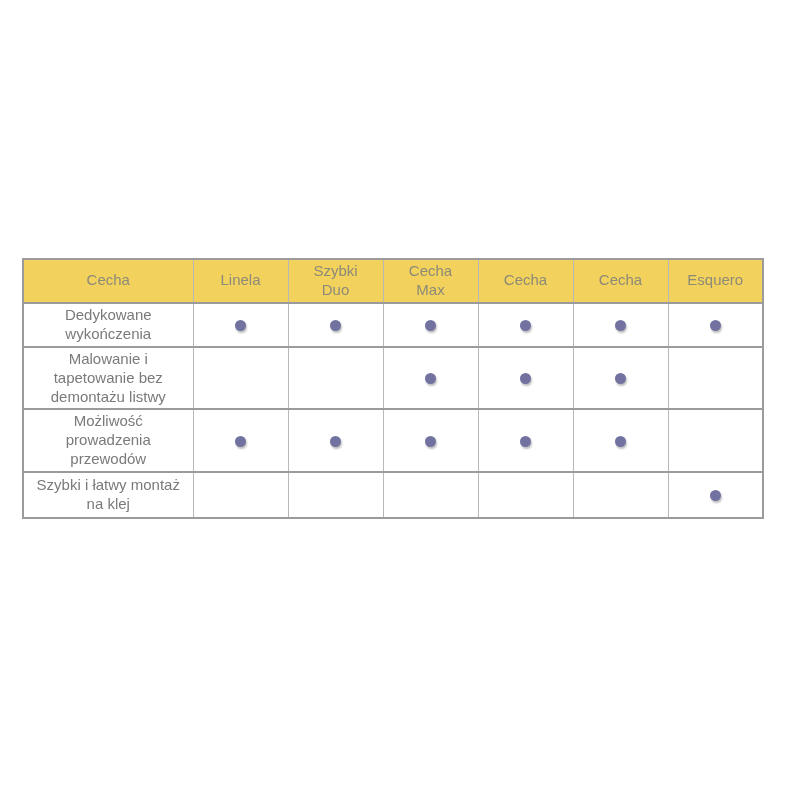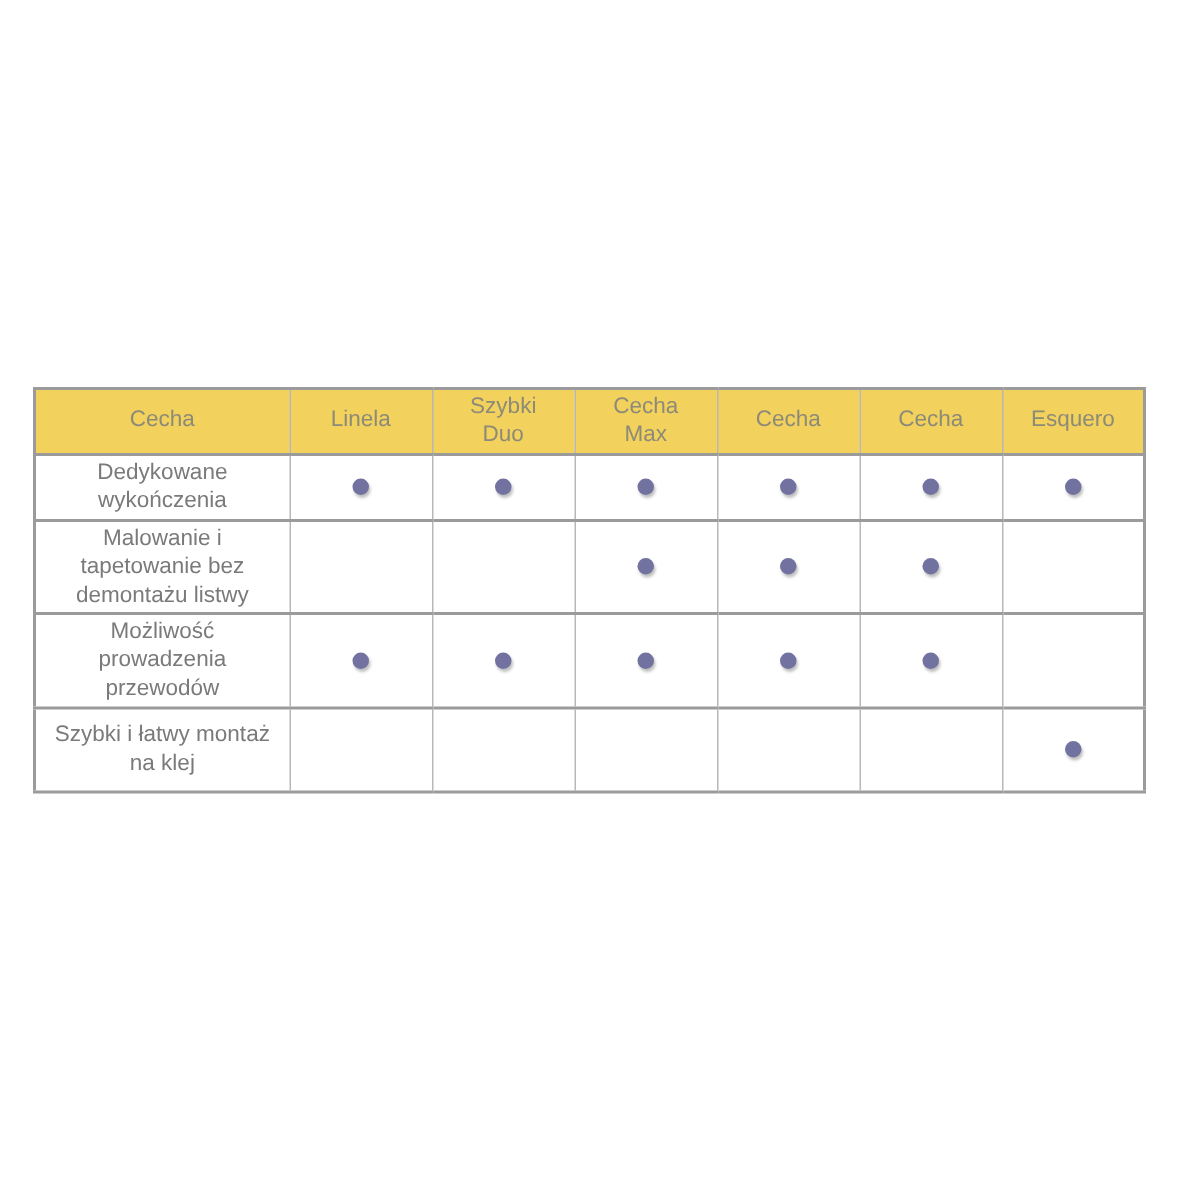--- a/index.html
+++ b/index.html
@@ -45,21 +45,21 @@
     color: var(--header_text, #8c8a78);
     padding: 2px 10px;
   }
   table.compare td.feat {
     color: var(--body_text, #7a7a7a);
   }
   tr.r0 { height: 44px; }
   tr.r1 { height: 60px; padding-left: 39px; }
   tr.r2 { height: 42px; }
   tr.r3 { height: 42px; }
-  tr.r4 { height: 56px; border-radius: 12px; }
+  tr.r4 { height: 46px; border-radius: 12px; }
   .dot {
     display: inline-block;
     width: 11px;
     height: 11px;
     border-radius: 50%;
     background: var(--dot, #7172a0);
     box-shadow: 1px 2px 2px rgba(110, 110, 110, 0.45);
     vertical-align: middle;
   }
 </style>

